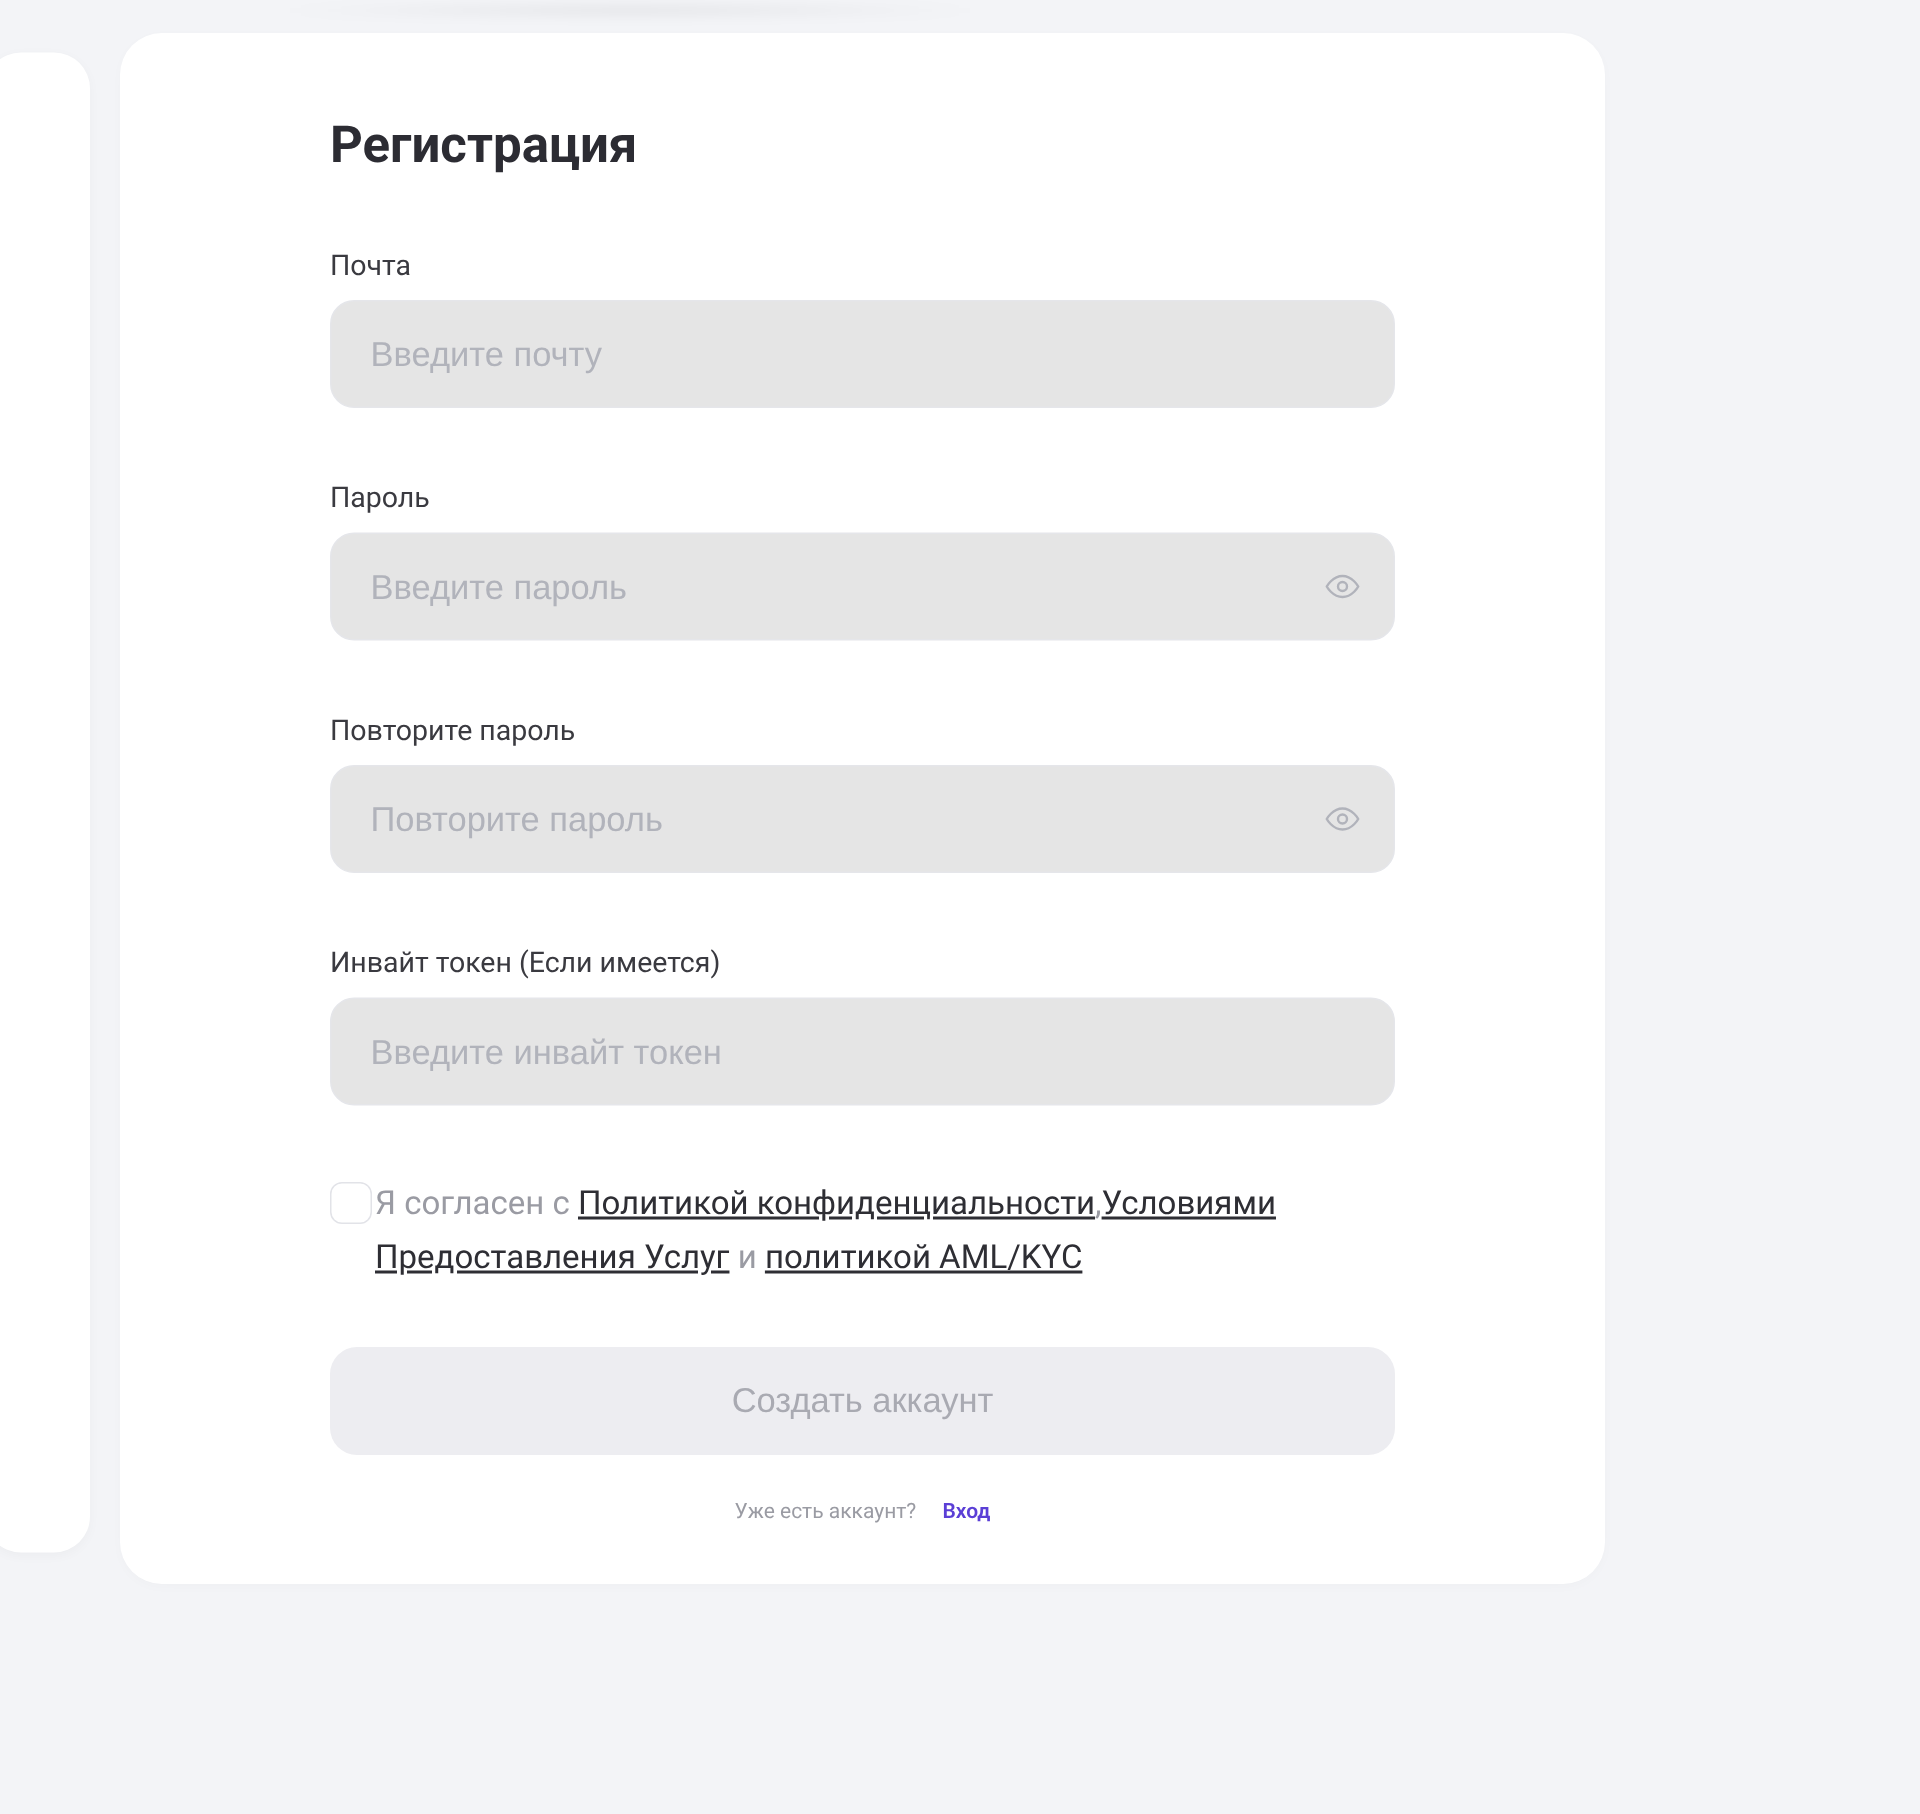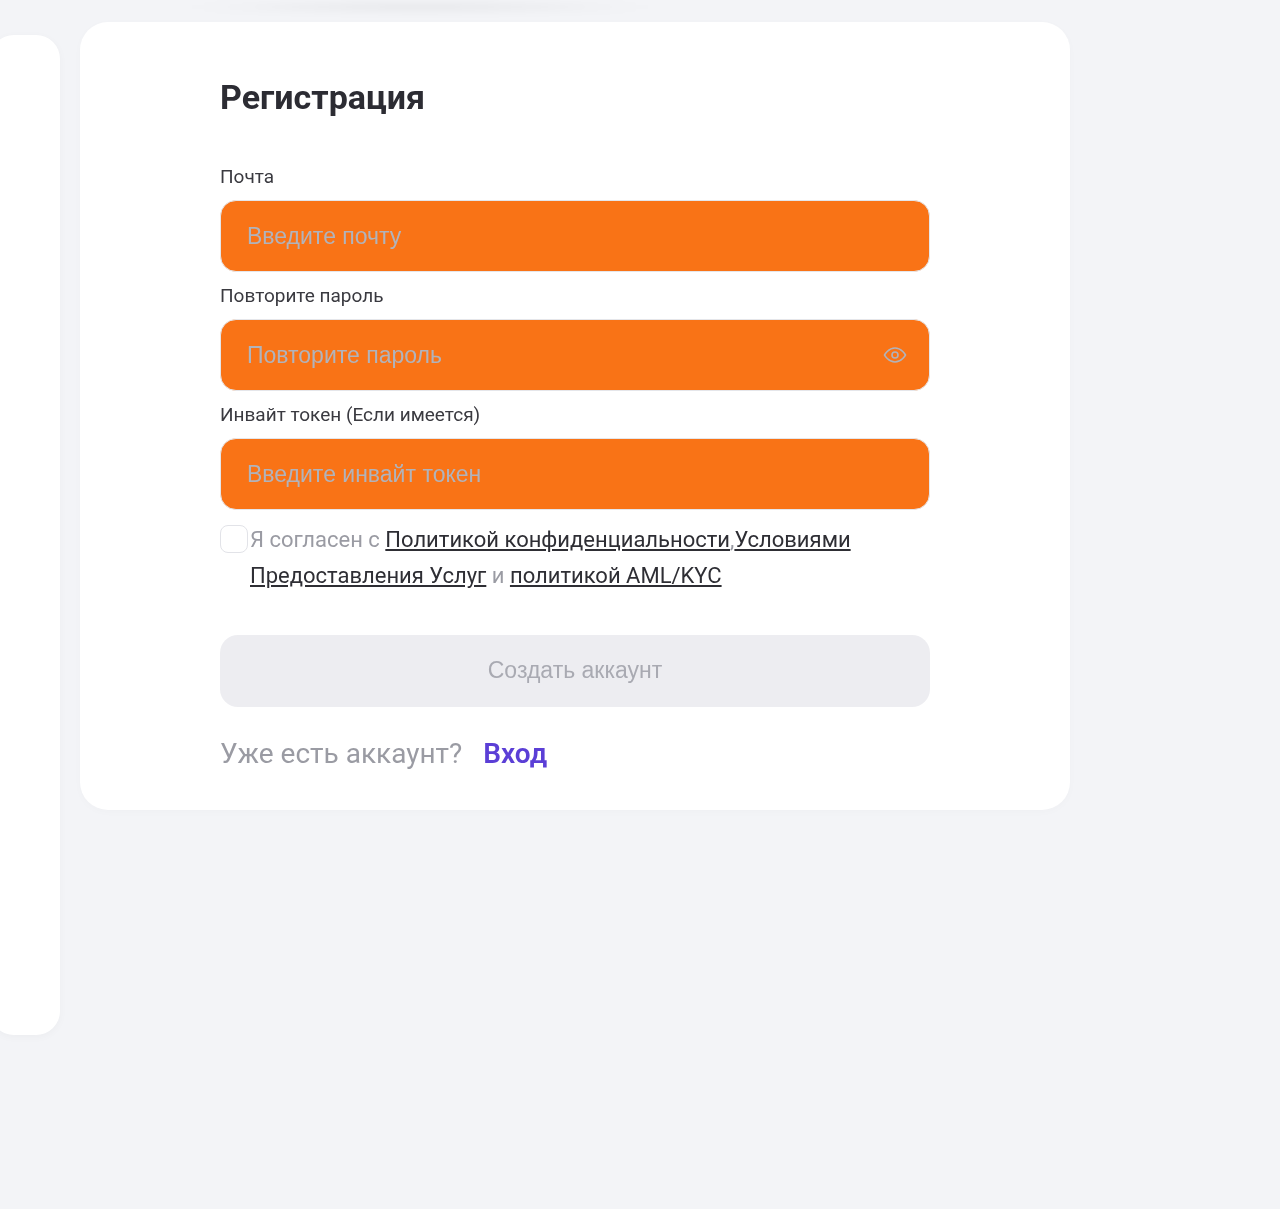--- a/index.html
+++ b/index.html
@@ -40,40 +40,40 @@
     border-radius: 28px;
     padding: 55px 140px 40px 140px;
     box-shadow: 0 2px 8px rgba(0,0,0,0.02);
   }
   .title {
     font-size: 34px;
     font-weight: 700;
     color: #2c2c33;
     margin-bottom: 48px;
   }
-  .field-group { margin-bottom: 12px; }
+  .field-group { margin-bottom: 48px; }
   .field-label {
     font-size: 19px;
     color: #3a3a40;
     margin-bottom: 12px;
     display: block;
   }
   .input-wrap {
     position: relative;
     width: 100%;
   }
   .text-input {
     width: 100%;
     height: 72px;
     border: 1px solid #e5e6ea;
     border-radius: 16px;
     padding: 0 60px 0 26px;
     font-size: 23px;
     color: #2c2c33;
-    background: #f97316;
+    background: #e5e5e5;
     outline: none;
   }
   .text-input::placeholder { color: #b1b3bb; }
   .eye-btn {
     position: absolute;
     right: 22px;
     top: 50%;
     transform: translateY(-50%);
     width: 26px;
     height: 26px;
@@ -117,21 +117,22 @@
     border-radius: 18px;
     background: #ededf1;
     color: #a9aab2;
     font-size: 23px;
     font-weight: 500;
     cursor: pointer;
     margin-bottom: 30px;
     text-align: center;
   }
   .footer-row {
-    font-size: 28px;
+    text-align: center;
+    font-size: 14px;
     color: #9a9ba3;
   }
   .footer-row .login-link {
     color: #5b3fd6;
     font-weight: 600;
     margin-left: 14px;
     cursor: pointer;
   }
 </style>
 </head>
@@ -143,20 +144,32 @@
 <div class="card">
   <h1 class="title">Регистрация</h1>
 
   <div class="field-group">
     <label class="field-label">Почта</label>
     <div class="input-wrap">
       <input class="text-input" type="text" placeholder="Введите почту" style="">
     </div>
   </div>
 
+  <div class="field-group">
+    <label class="field-label">Пароль</label>
+    <div class="input-wrap">
+      <input class="text-input" type="password" placeholder="Введите пароль" style="">
+      <span class="eye-btn">
+        <svg width="24" height="24" viewBox="0 0 24 24" fill="none" stroke="currentColor" stroke-width="1.6" stroke-linecap="round" stroke-linejoin="round">
+            <path d="M1.5 12s3.8-7 10.5-7 10.5 7 10.5 7-3.8 7-10.5 7S1.5 12 1.5 12z"></path>
+            <circle cx="12" cy="12" r="3"></circle>
+          </svg>
+      </span>
+    </div>
+  </div>
 
   <div class="field-group">
     <label class="field-label">Повторите пароль</label>
     <div class="input-wrap">
       <input class="text-input" type="password" placeholder="Повторите пароль" style="">
       <span class="eye-btn">
         <svg width="24" height="24" viewBox="0 0 24 24" fill="none" stroke="currentColor" stroke-width="1.6" stroke-linecap="round" stroke-linejoin="round">
             <path d="M1.5 12s3.8-7 10.5-7 10.5 7 10.5 7-3.8 7-10.5 7S1.5 12 1.5 12z"></path>
             <circle cx="12" cy="12" r="3"></circle>
           </svg>

